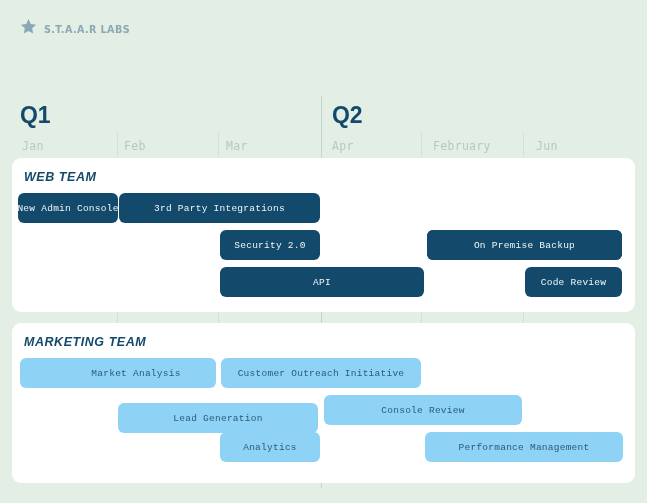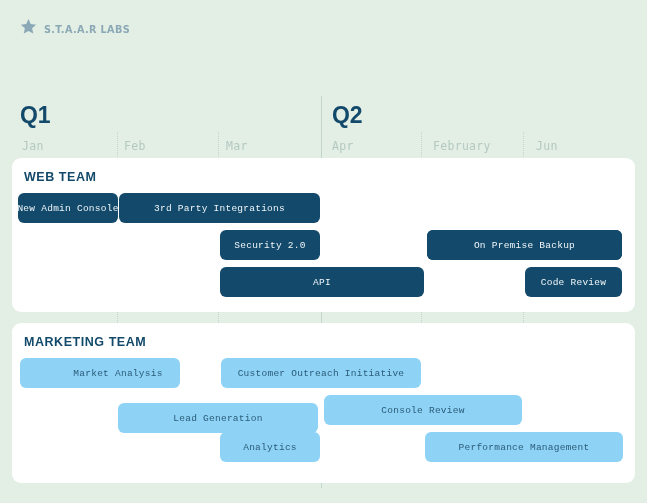--- a/index.html
+++ b/index.html
@@ -109,20 +109,21 @@
   #card-marketing { top: 323px; height: 160px; }
 
   .team-title {
     position: absolute;
     left: 12px;
     top: 12px;
     font-size: 12.5px;
     font-weight: 700;
     letter-spacing: 0.55px;
     color: #134a6b;
+    font-style: italic;
   }
 
   
   .bar {
     position: absolute;
     height: 30px;
     border-radius: 6px;
     display: flex;
     align-items: center;
     justify-content: center;
@@ -173,21 +174,21 @@
         <div class="bar dark" style="left: 415px; width: 195px; top: 72px;">Shopping Cart Improvements</div>
         <div class="bar dark" style="left: 415px; width: 195px; top: 72px;">On Premise Backup</div>
         <div class="bar dark" style="left: 208px; width: 204px; top: 109px;">API</div>
         <div class="bar dark" style="left: 513px; width: 97px; top: 109px;">Code Review</div>
       </div>
   </section>
 
   <section class="team-card" id="card-marketing">
     <div class="team-title">MARKETING TEAM</div>
     <div class="bars" id="bars-marketing">
-        <div class="bar light" style="left: 8px; width: 160px; top: 35px; padding-left: 36px;">Market Analysis</div>
+        <div class="bar light" style="left: 8px; width: 196px; top: 35px; padding-left: 36px;">Market Analysis</div>
         <div class="bar light" style="left: 209px; width: 200px; top: 35px;">Customer Outreach Initiative</div>
         <div class="bar light" style="left: 106px; width: 200px; top: 80px;">Lead Generation</div>
         <div class="bar light" style="left: 312px; width: 198px; top: 72px;">Console Review</div>
         <div class="bar light" style="left: 208px; width: 100px; top: 109px;">Analytics</div>
         <div class="bar light" style="left: 413px; width: 198px; top: 109px;">Performance Management</div>
       </div>
   </section>
 
 </div>
 

